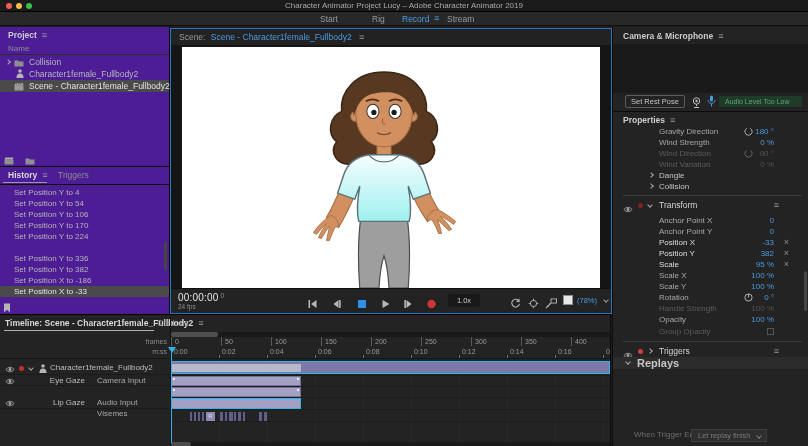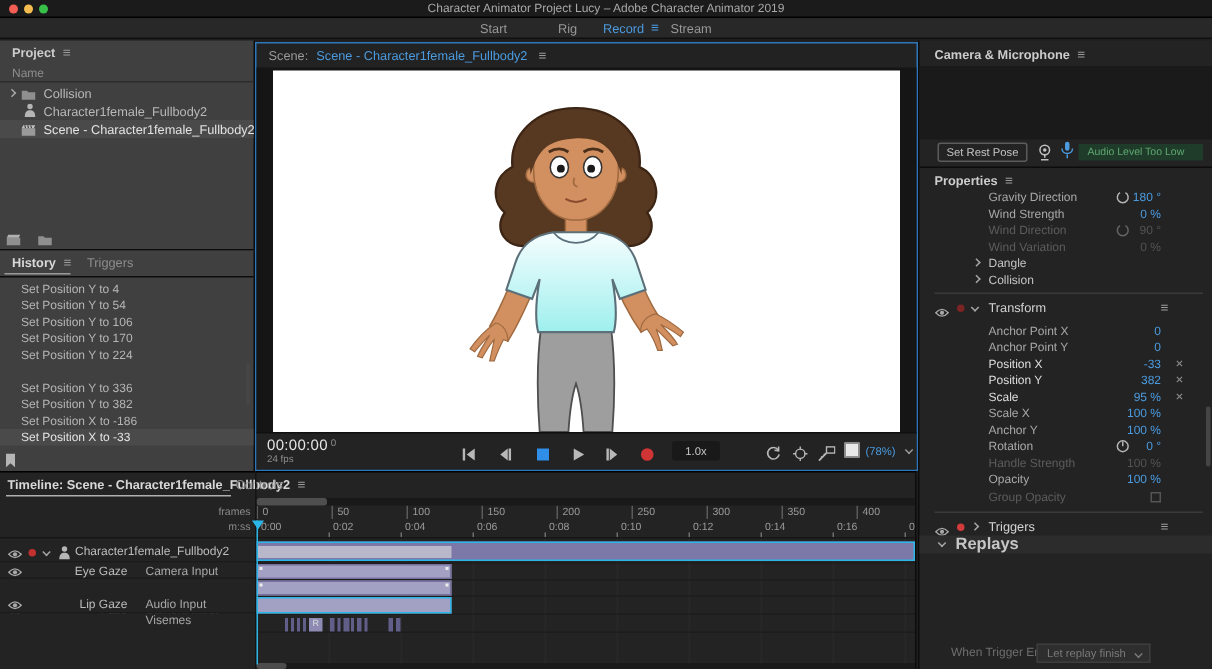--- a/index.html
+++ b/index.html
@@ -16,21 +16,21 @@
   .wtitle{position:absolute;top:1px;left:0;right:0;text-align:center;font-size:8px;color:#a8a8a8;}
 
   
   .tabbar{position:absolute;top:12px;left:0;right:0;height:14px;background:#282828;border-bottom:1px solid #101010;}
   .wtab{position:absolute;top:2px;font-size:8.5px;color:#989898;cursor:default;}
   .wtab.active{color:#4b9be0;}
   .wmenu{position:absolute;top:1px;font-size:9px;color:#4b9be0;}
 
   .main{position:absolute;top:27px;left:0;right:0;bottom:0;}
 
-  .panel{position:absolute;background:#404040;}
+  .panel{position:absolute;background:#4c1d95;}
   .phead{position:absolute;left:8px;top:3px;font-size:8.5px;color:#cbcbcb;font-weight:bold;}
   .menu-glyph{font-weight:normal;color:#9a9a9a;font-size:9px;margin-left:5px;}
 
   
   .project{left:0;top:0;width:170px;height:140px;border-right:1px solid #0c0c0c;border-bottom:1px solid #0c0c0c;}
   .name-head{position:absolute;left:0;top:15px;width:100%;height:13px;line-height:13px;padding-left:8px;
              font-size:8px;color:#8d8d8d;border-bottom:1px solid #2c2c2c;}
   .prow{position:absolute;left:0;width:100%;height:12px;line-height:12px;font-size:8.5px;color:#b8b8b8;white-space:nowrap;}
   .prow.selected{background:#4a4a4a;color:#e3e3e3;}
   .prow .lbl{position:absolute;left:29px;top:0;}
@@ -581,21 +581,21 @@
       <div class="rrow bright" style="top:232px">
         <span class="lab">Scale</span>
         <span class="val">95 %</span>
         <span class="reset-x">×</span>
       </div>
       <div class="rrow" style="top:243px">
         <span class="lab">Scale X</span>
         <span class="val">100 %</span>
       </div>
       <div class="rrow" style="top:254px">
-        <span class="lab">Anchor Y</span>
+        <span class="lab">Scale Y</span>
         <span class="val">100 %</span>
       </div>
       <div class="rrow" style="top:265px">
         <span class="lab">Rotation</span>
         <span class="dial"><svg width="9" height="9" viewBox="0 0 10 10">
               <circle cx="5" cy="5" r="4" fill="none" stroke="#b5b5b5" stroke-width="1.1"></circle>
               <path d="M5 5 V1.4" stroke="#b5b5b5" stroke-width="1.1"></path>
             </svg></span>
         <span class="val">0 °</span>
       </div>

